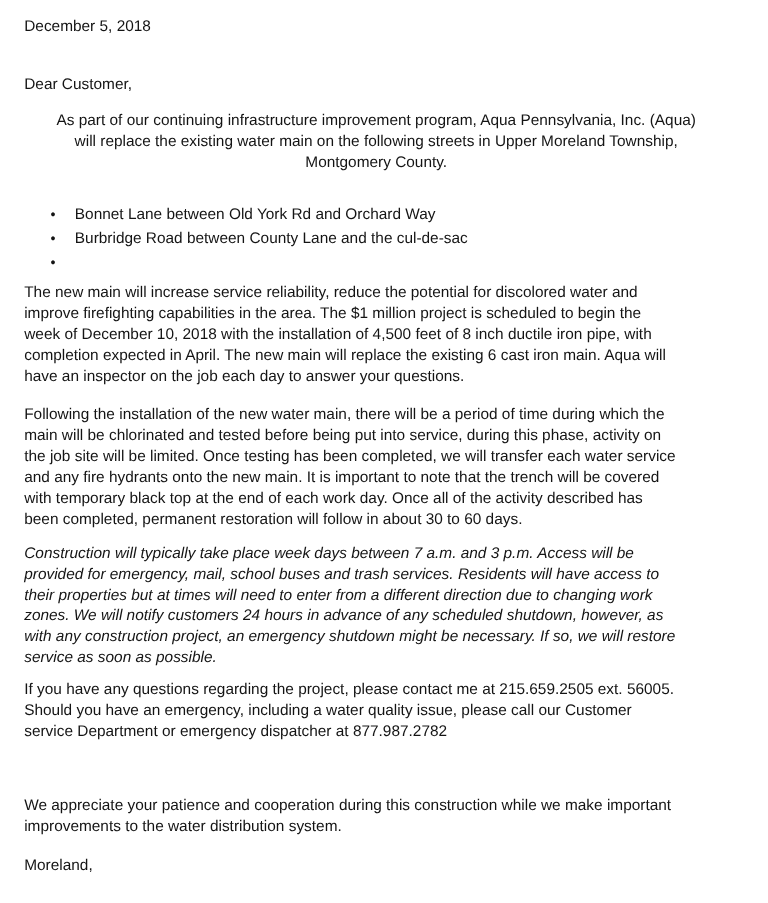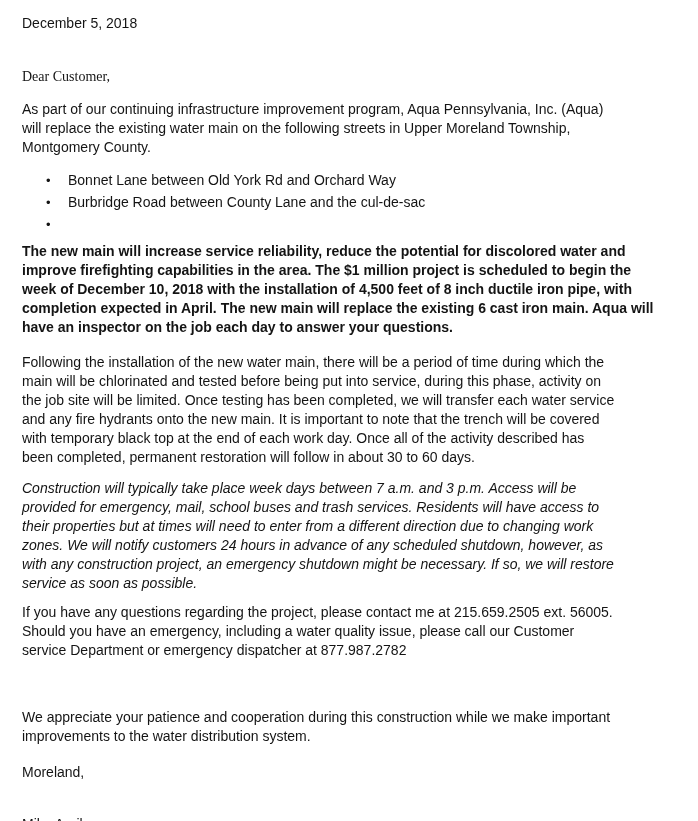--- a/index.html
+++ b/index.html
@@ -19,26 +19,26 @@
   .page {
     padding: 14px 36px 0 22px;
     box-sizing: border-box;
     width: 698px;
   }
   .para {
     margin: 0;
     white-space: pre-line;
   }
   .date-line      { margin-bottom: 34px; }
-  .salutation     { margin-bottom: 14px; font-family: Liberation Serif, serif; }
-  .intro          { margin-bottom: 14px; }
+  .salutation     { margin-bottom: 14px; }
+  .intro          { margin-bottom: 28px; text-align: center; }
   .street-list    { margin: 0 0 8px 0; padding: 0; list-style: none; }
   .street-item    { padding-left: 24px; line-height: 19px; margin-bottom: 3px; display: flex; }
   .bullet         { display: inline-block; width: 22px; flex: 0 0 22px; font-size: 13px; }
-  .p-project      { margin-bottom: 16px; font-weight: bold; }
+  .p-project      { margin-bottom: 16px; }
   .p-testing      { margin-bottom: 12px; }
   .p-construction { margin-bottom: 10px; font-style: italic; }
   .p-contact      { margin-bottom: 10px; }
   .p-appreciation { margin-bottom: 17px; margin-top: 48px; }
   .closing        { margin-bottom: 33px; }
   .sig-name       { margin: 0; }
   .sig-title      { margin: 0; }
 </style>
 </head>
 <body>

